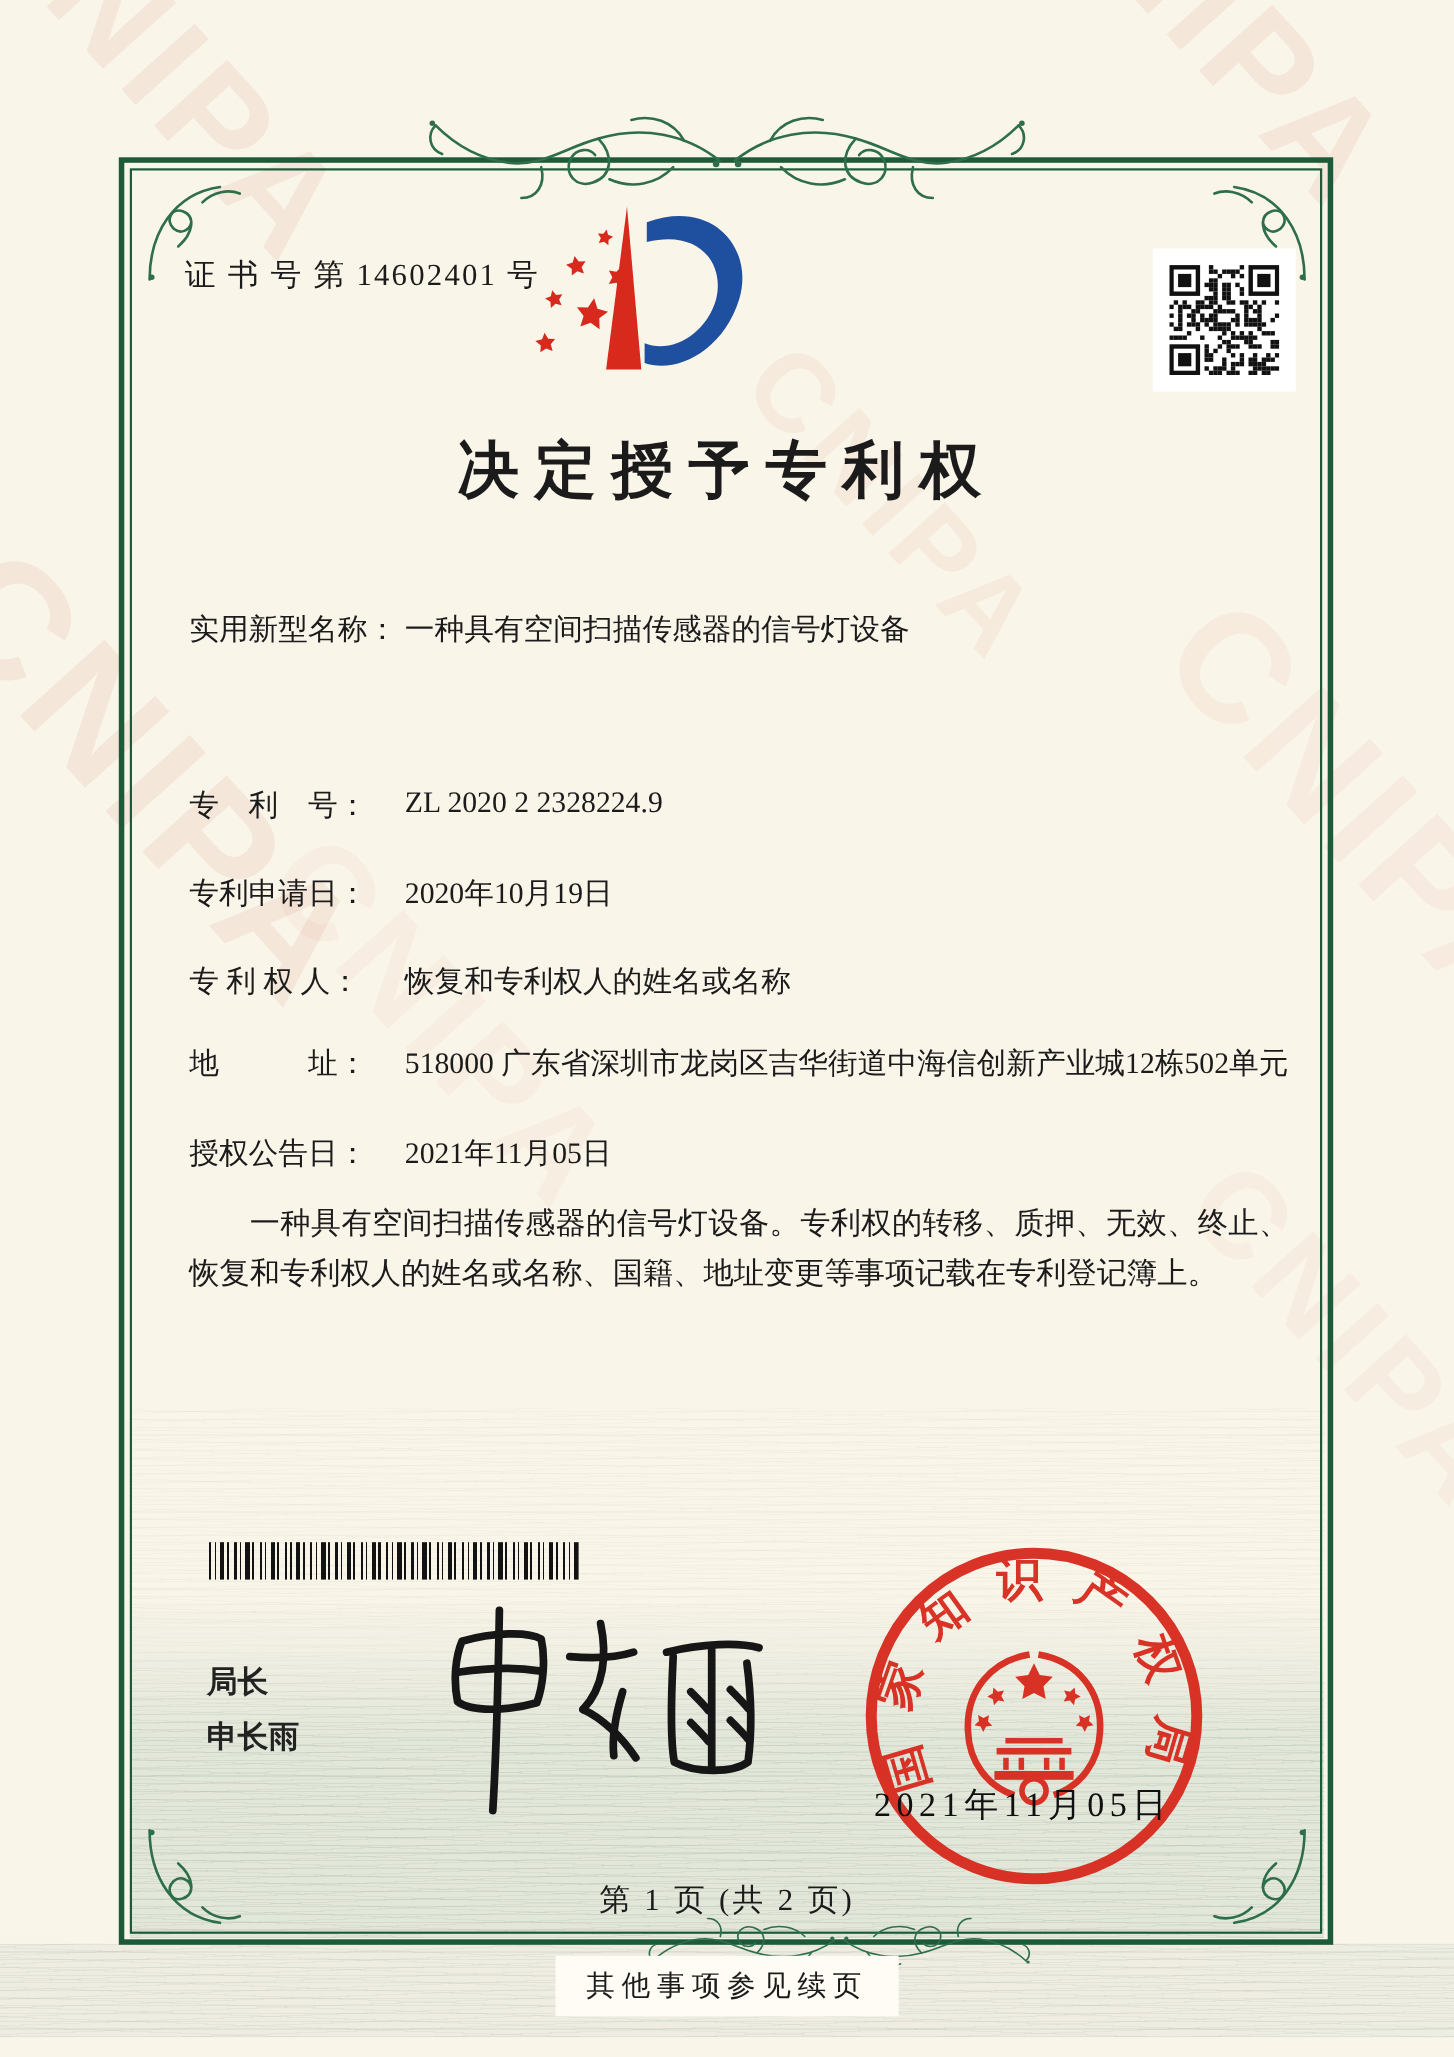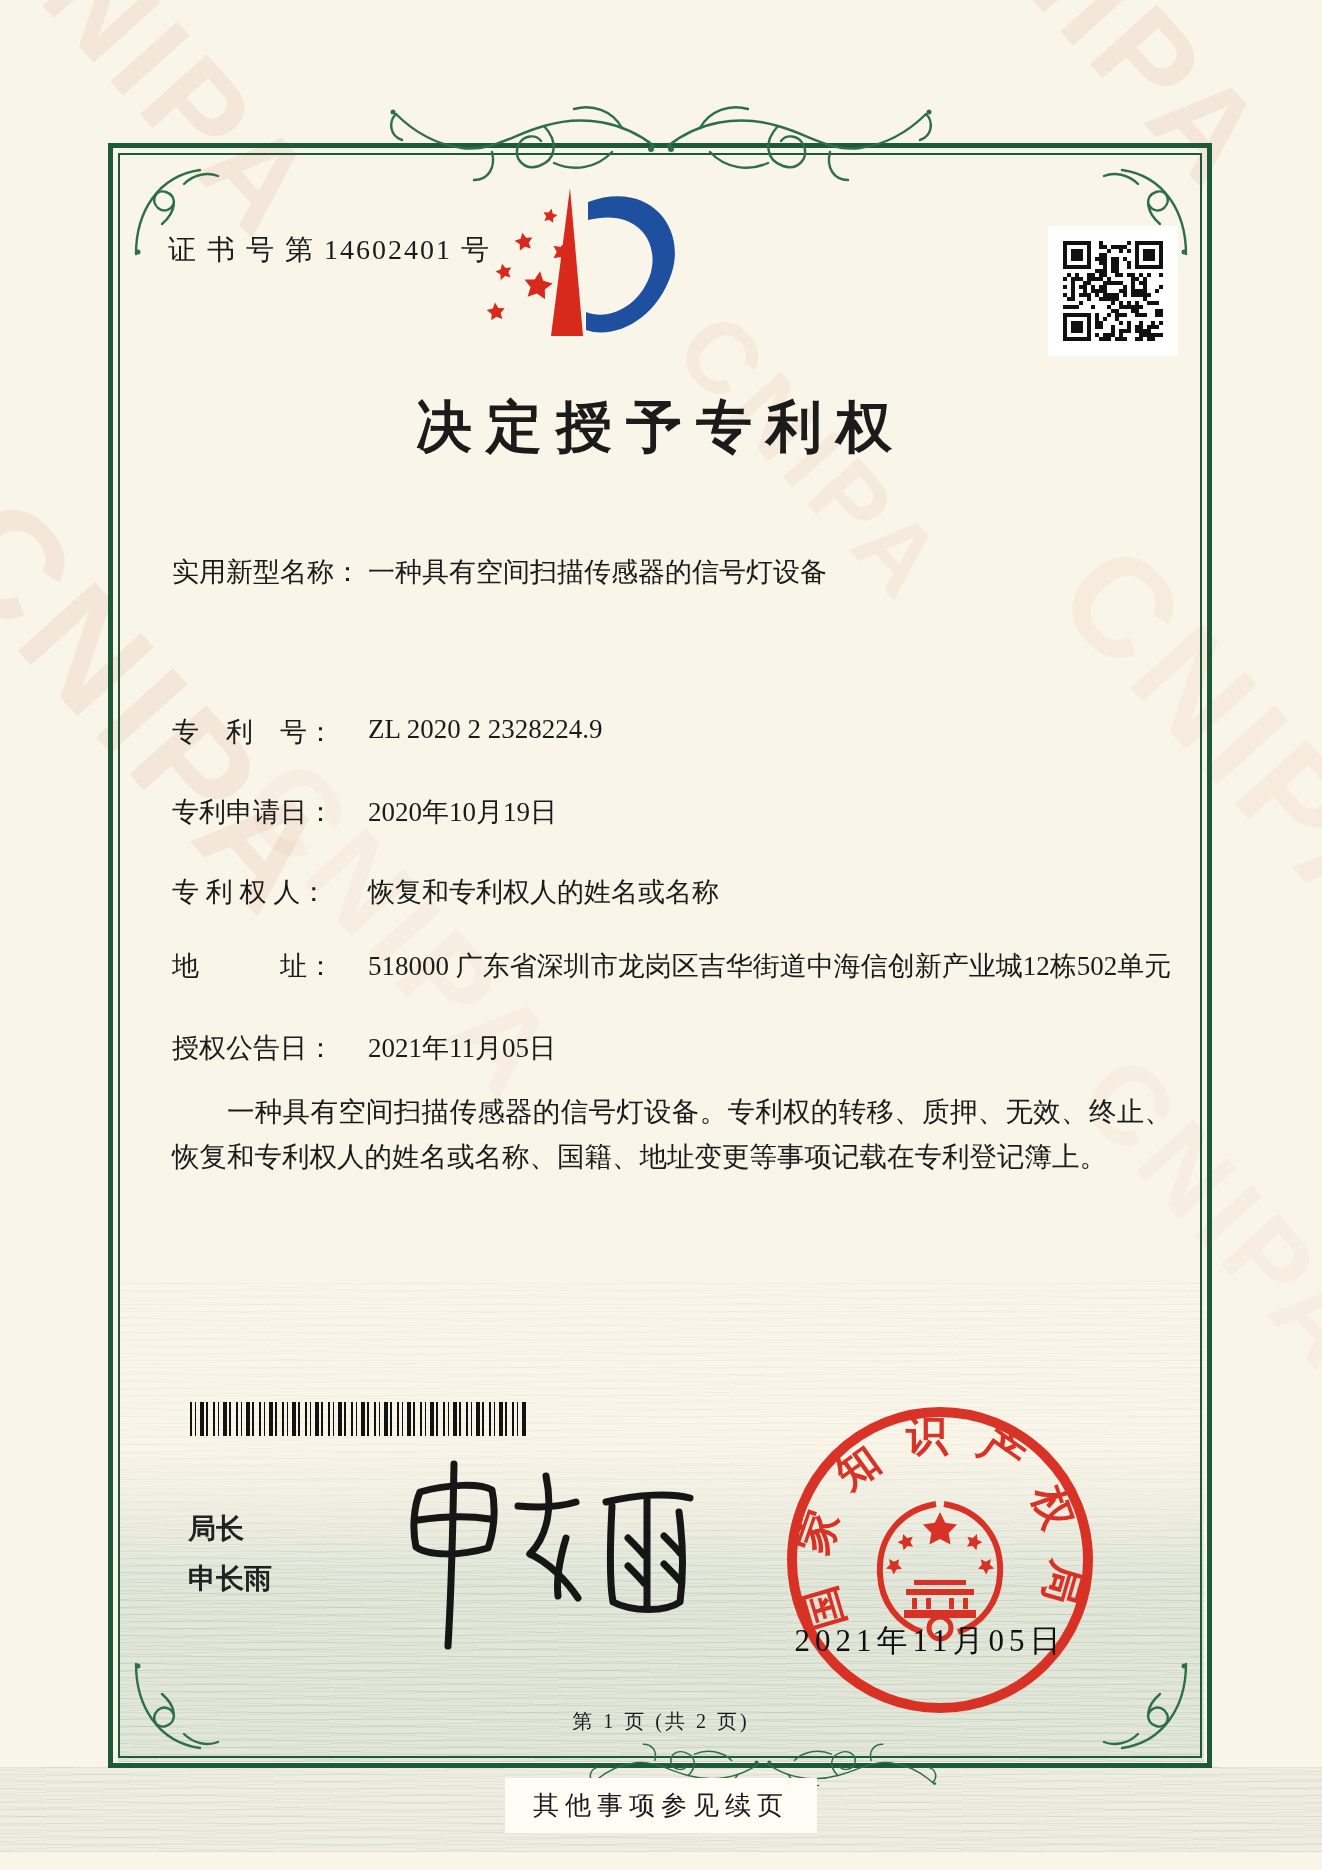--- a/index.html
+++ b/index.html
@@ -54,21 +54,21 @@
 
   .signer{position:absolute;left:188px;font-size:28px;font-weight:700;
           font-family:"Liberation Sans","DejaVu Sans",sans-serif;z-index:5;color:#222;}
   .sig{left:360px;top:1450px;z-index:5;}
   .sig path{stroke:#161616;stroke-width:7;fill:none;stroke-linecap:round;stroke-linejoin:round;}
 
   .seal{left:780px;top:1400px;z-index:6;opacity:.95;}
   .seal-date{left:688px;top:1620px;width:484px;text-align:center;font-size:31px;
              letter-spacing:5px;color:#101010;z-index:7;}
 
-  .page-footer{left:0;top:1708px;width:100%;text-align:center;font-size:20px;letter-spacing:3px;z-index:5;}
+  .page-footer{left:0;top:1708px;width:100%;text-align:center;font-size:28px;letter-spacing:3px;z-index:5;}
   .note{left:0;top:1778px;width:100%;text-align:center;z-index:5;}
   .note span{display:inline-block;background:#fefcf4;padding:10px 28px;font-size:26px;letter-spacing:6px;}
 </style>
 </head>
 <body>
 
 <div class="page">
 
   <div class="wm" style="left:-70px;top:-20px;font-size:130px">CNIPA</div>
   <div class="wm" style="left:880px;top:-70px;font-size:130px">CNIPA</div>

